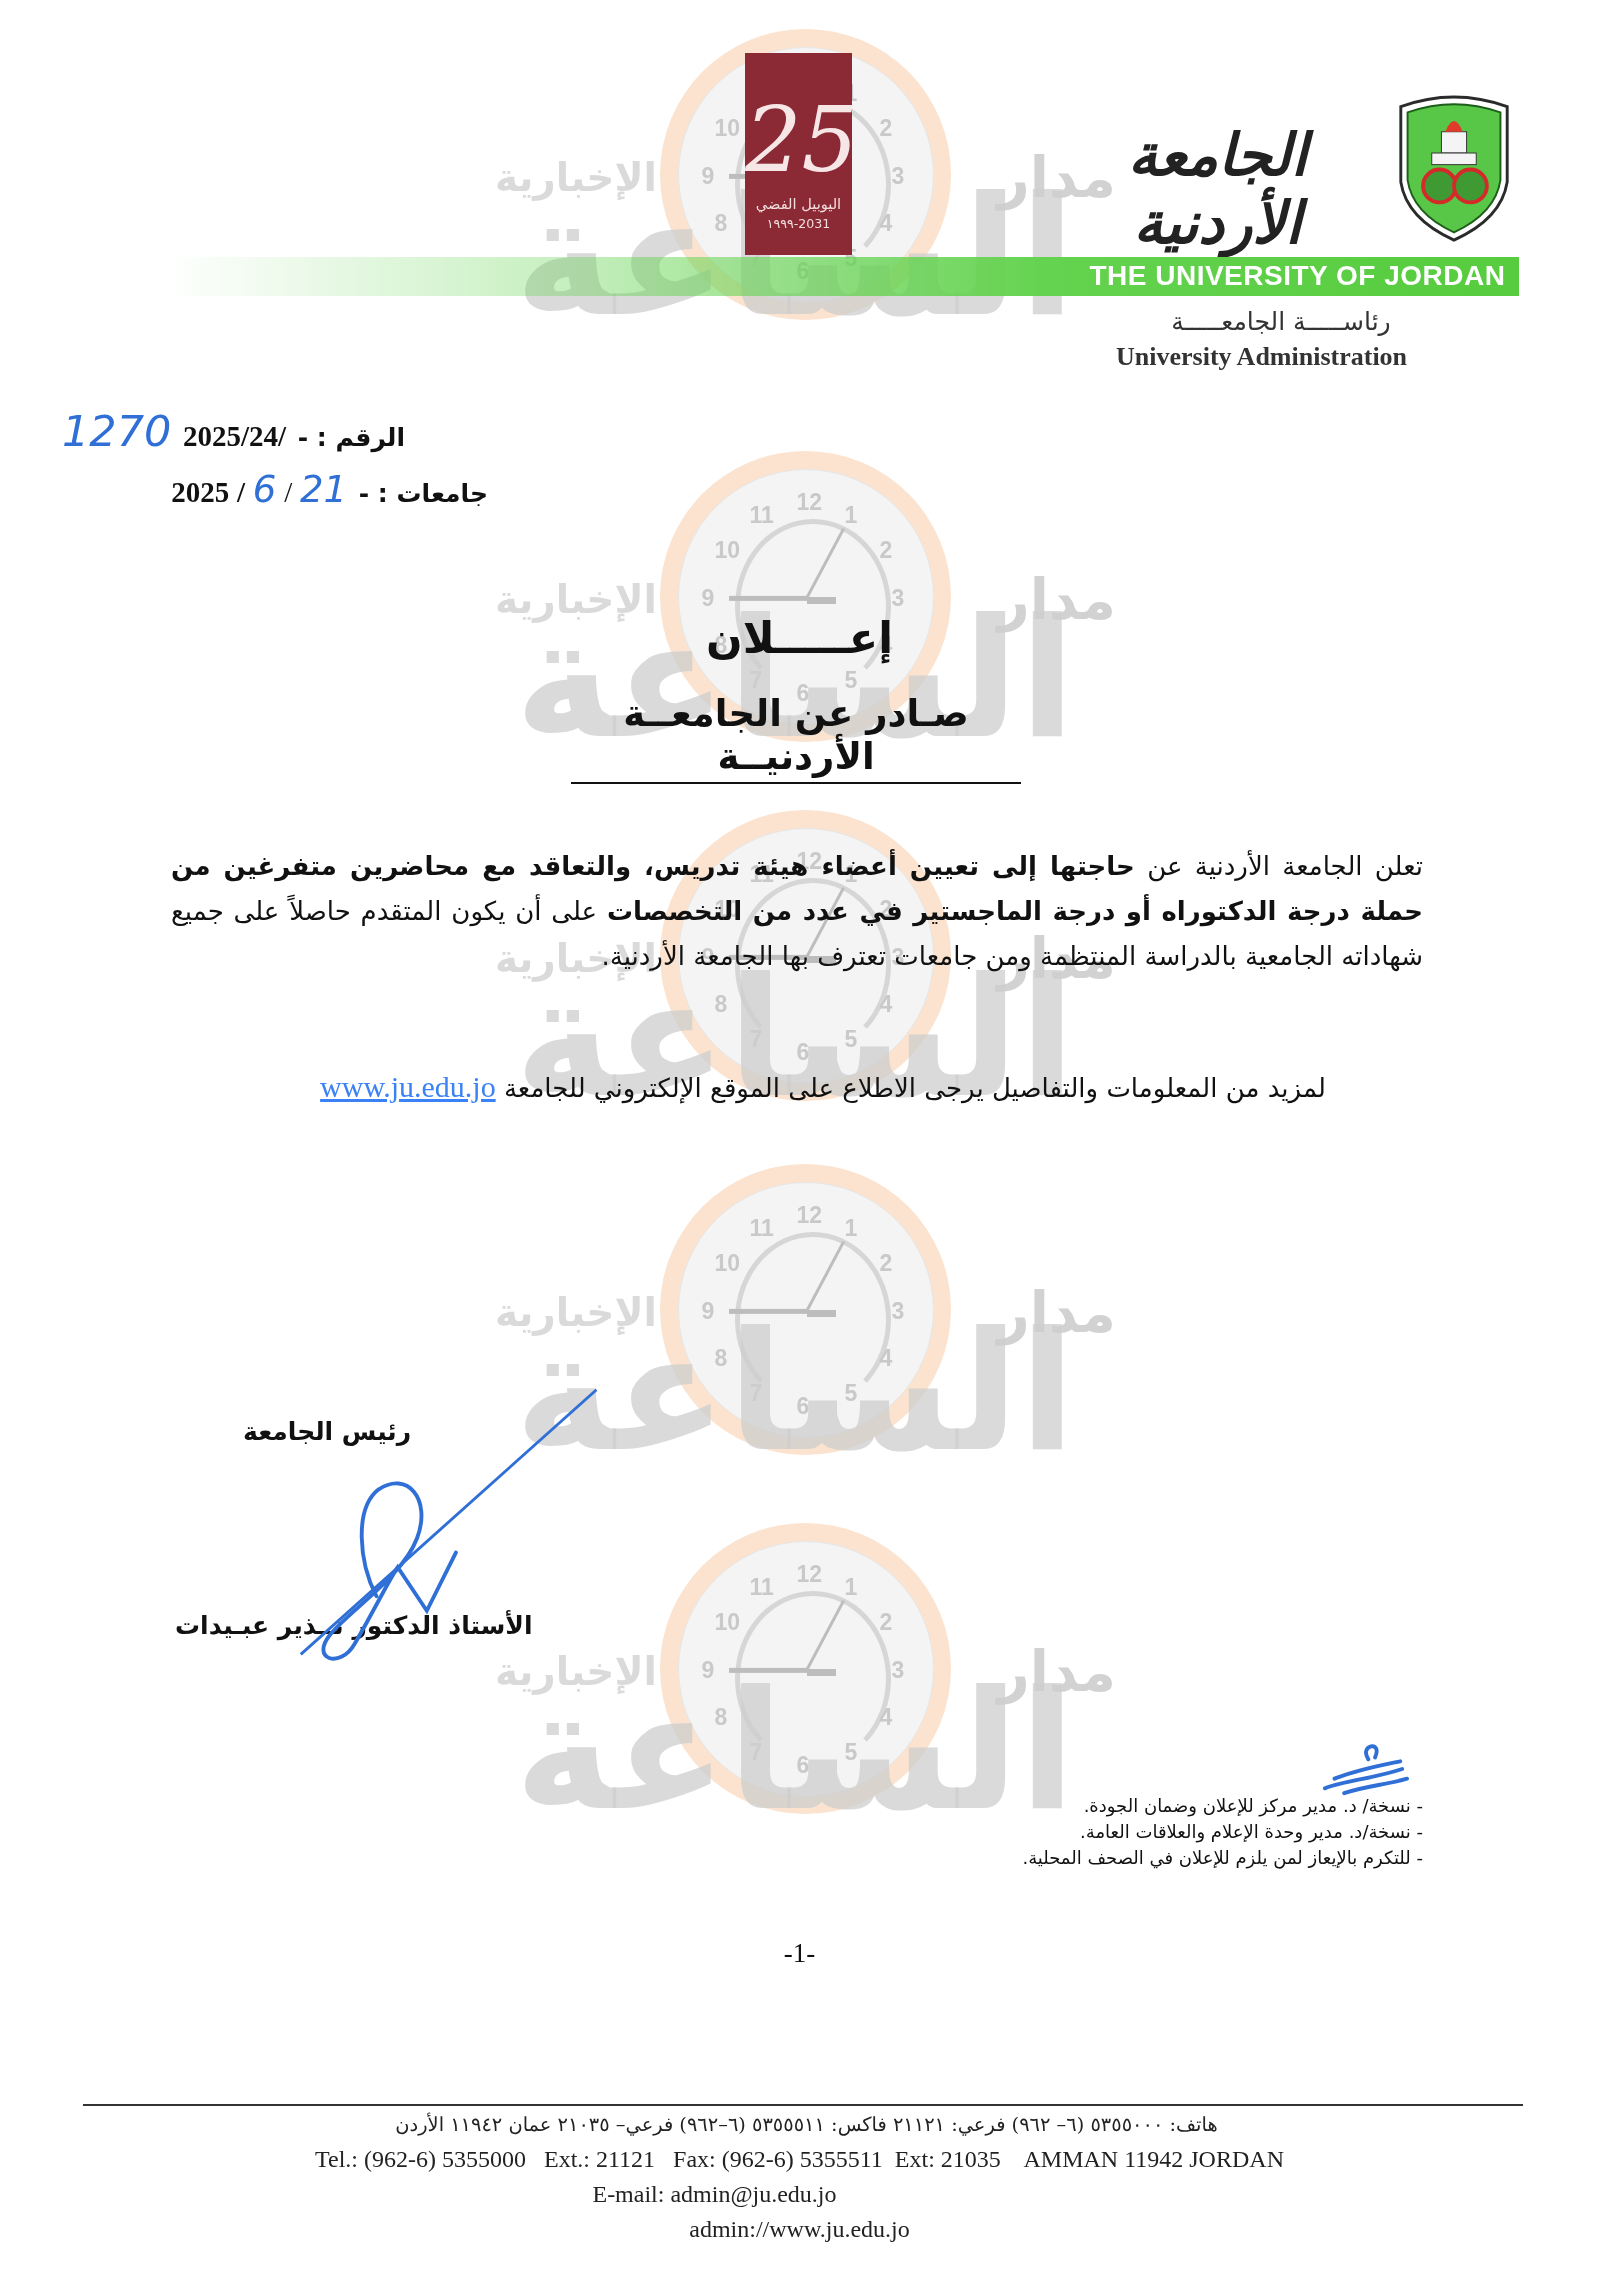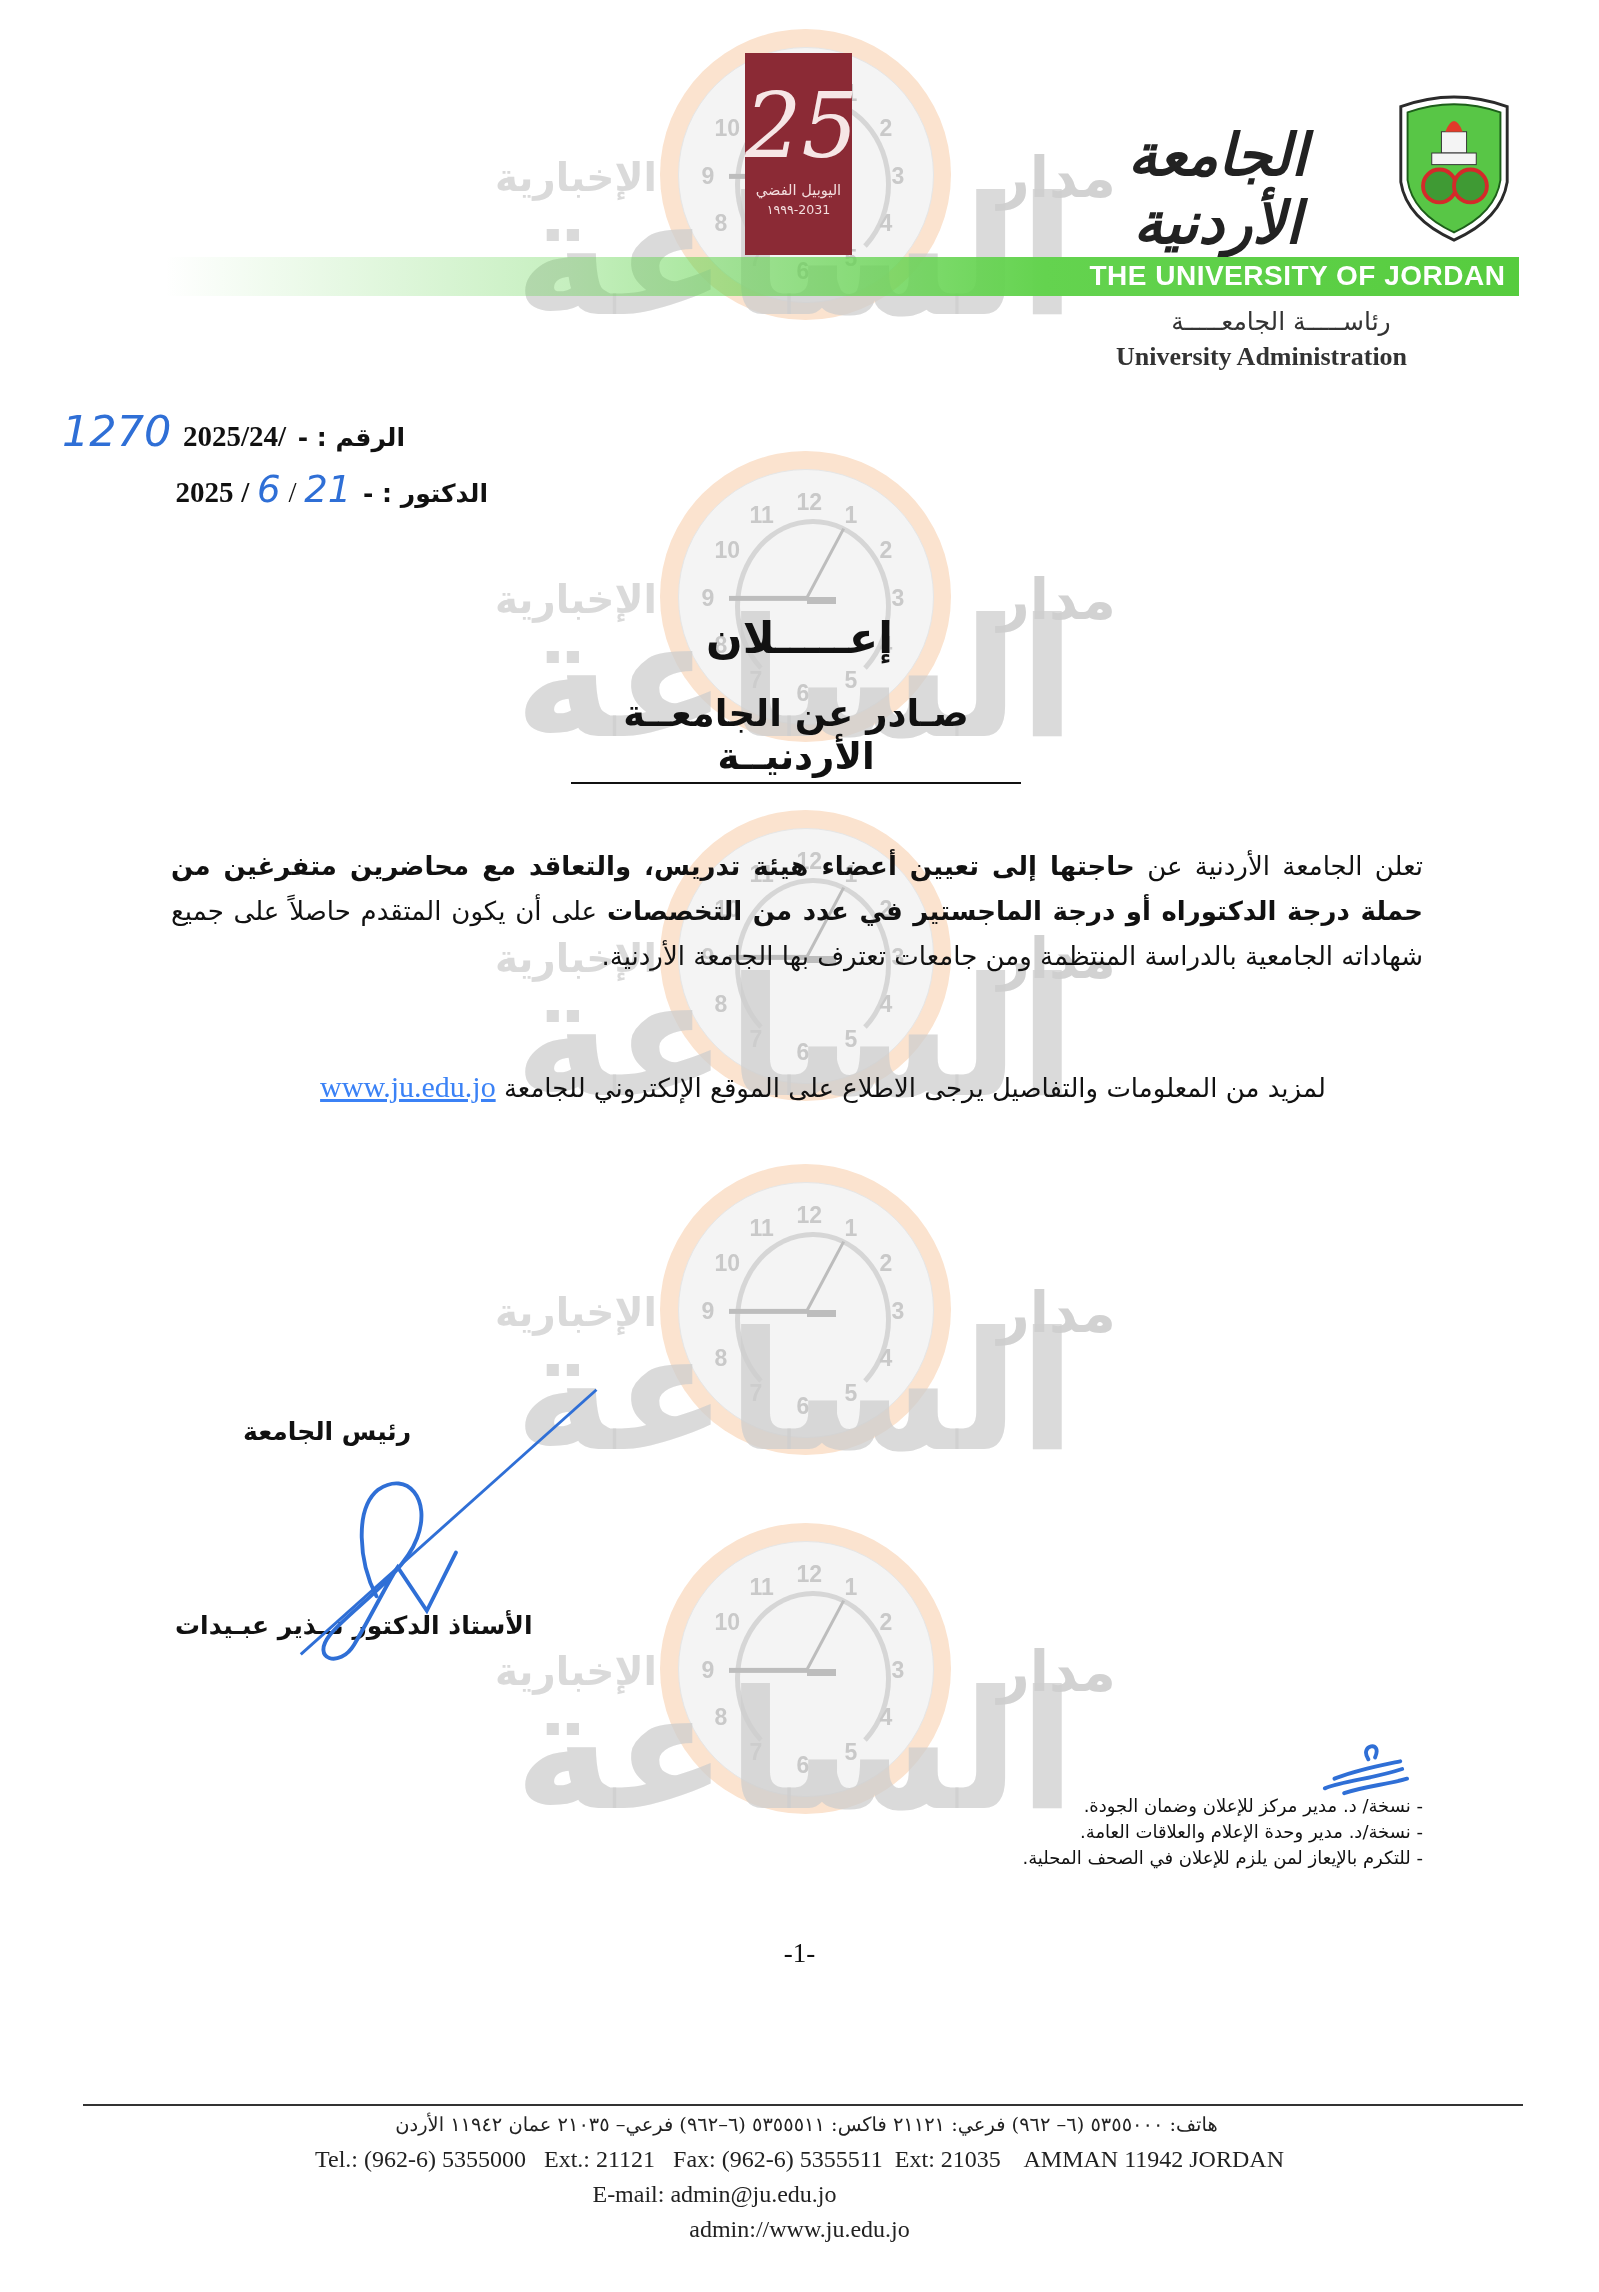--- a/index.html
+++ b/index.html
@@ -26,21 +26,21 @@
   .crest { position: absolute; left: 1395px; top: 93px; width: 118px; height: 151px; }
   .calligraphy { position: absolute; left: 1038px; top: 121px; width: 359px; font-family: "DejaVu Serif", serif;
                  font-size: 58px; font-weight: bold; color: #222; direction: rtl; text-align: center; font-style: italic; }
   .green-bar { position: absolute; left: 165px; top: 257px; width: 1354px; height: 39px;
                background: linear-gradient(to right, rgba(90,210,70,0) 0%, rgba(90,210,70,0.35) 30%, #64d34f 65%, #56cc3e 100%); }
   .green-bar .title { position: absolute; right: 13.6px; top: 2.9px; font-family: "Liberation Sans", sans-serif; font-weight: bold;
                       font-size: 28px; color: #ffffff; letter-spacing: 0.5px; }
   .admin-ar { position: absolute; left: 1116px; top: 307px; width: 330px; text-align: center; direction: rtl; font-size: 25px; color: #333; letter-spacing: 3.9px; }
   .admin-en { position: absolute; left: 1116px; top: 342px; width: 330px; text-align: left; font-family: "Liberation Serif", serif; font-weight: bold; font-size: 26px; color: #333; }
   .jubilee { position: absolute; left: 745px; top: 53px; width: 107px; height: 202px; background: #8b2a35; color: #f3dede; text-align: center; }
-  .jubilee .big { font-family: "DejaVu Serif", serif; font-size: 89px; line-height: 1; margin-top: 29px; color: #f6e6e6; font-style: italic; }
+  .jubilee .big { font-family: "DejaVu Serif", serif; font-size: 89px; line-height: 1; margin-top: 43px; color: #f6e6e6; font-style: italic; }
   .jubilee .lbl { direction: rtl; font-size: 14.6px; margin-top: 9.7px; }
   .jubilee .yrs { font-size: 12.6px; margin-top: 3.9px; }
 
   
   .ref { position: absolute; right: 1194px; top: 406px; direction: rtl; display: flex; align-items: baseline; gap: 11.6px; white-space: nowrap; }
   .ref .lbl { font-family: "DejaVu Sans", sans-serif; font-weight: bold; font-size: 25px; }
   .ref .val { font-family: "Liberation Serif", serif; font-weight: bold; font-size: 29px; direction: ltr; }
   .hand { font-family: "DejaVu Sans", sans-serif; color: #2f6fd6; font-size: 43px; font-style: italic; }
   .date { position: absolute; right: 1111px; top: 468px; direction: rtl; display: flex; align-items: baseline; gap: 11.6px; white-space: nowrap; }
 
@@ -234,21 +234,21 @@
   <div class="admin-ar">رئاســـــة الجامعـــــة</div>
   <div class="admin-en">University Administration</div>
 
   <div class="ref">
     <span class="lbl">الرقم : -</span>
     <span class="val">2025/24/</span>
     <span class="hand">1270</span>
   </div>
 
   <div class="date">
-    <span class="ref-lbl" style="font-weight:bold;font-size:25px;">الدكتور : -</span>
+    <span class="ref-lbl" style="font-weight:bold;font-size:25px;">جامعات : -</span>
     <span style="direction:ltr;display:inline-flex;align-items:baseline;gap:7.8px;">
       <span style="font-family:'Liberation Serif',serif;font-weight:bold;font-size:29px;">2025</span>
       <span style="font-family:'Liberation Serif',serif;font-weight:bold;font-size:29px;">/</span>
       <span class="hand" style="font-size:37px;">6</span>
       <span style="font-family:'Liberation Serif',serif;font-size:29px;">/</span>
       <span class="hand" style="font-size:37px;">21</span>
     </span>
   </div>
 
   <div class="ann-title">إعـــــلان</div>

